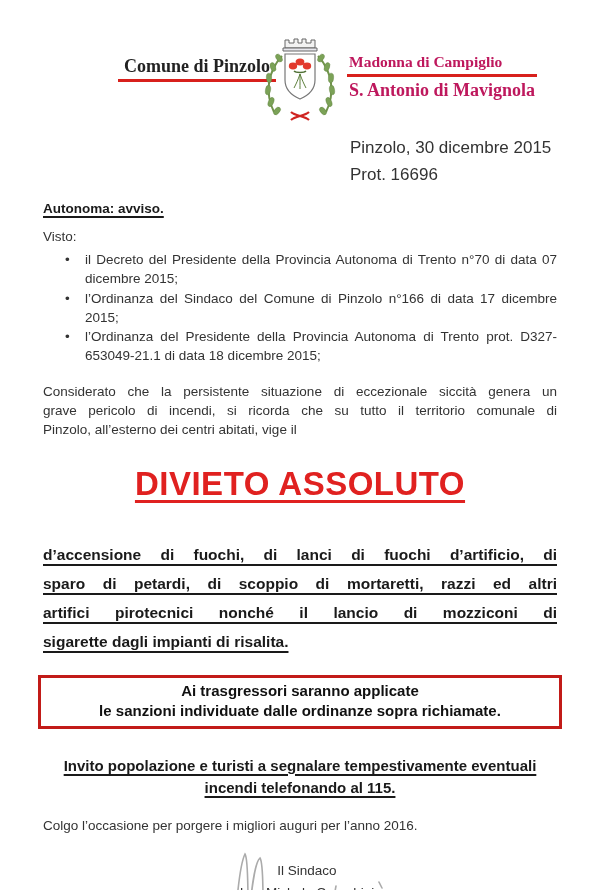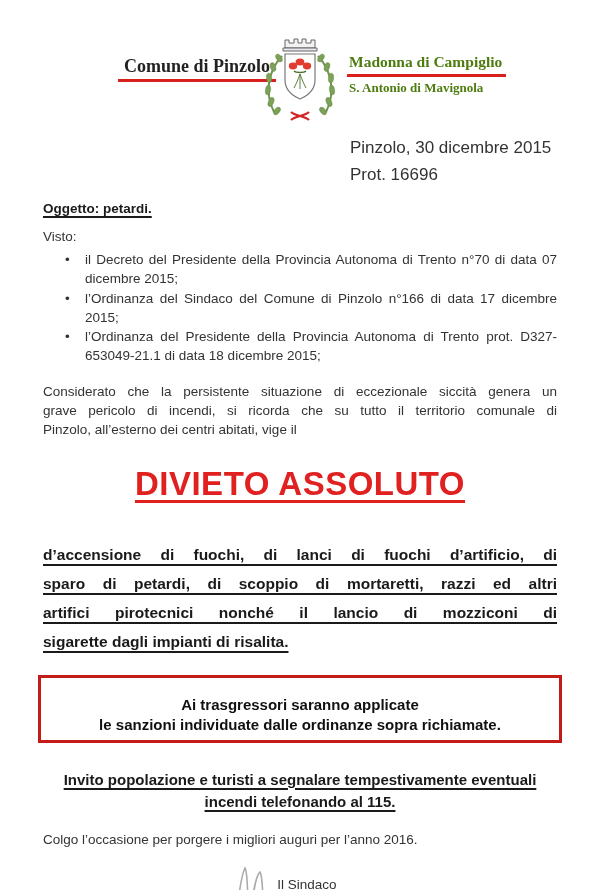--- a/index.html
+++ b/index.html
@@ -8,23 +8,23 @@
   .page { position: relative; width: 600px; height: 890px; background: #fff; overflow: hidden; }
 
   
   .header { position: relative; height: 128px; }
   .org-left {
     position: absolute; left: 118px; top: 56px;
     font-family: "Liberation Serif", serif; font-weight: bold; font-size: 18px;
     color: #222; border-bottom: 3px solid #d8201c; padding: 0 6px 2px 6px;
   }
   .crest { position: absolute; left: 258px; top: 34px; width: 84px; height: 94px; }
-  .org-right { position: absolute; left: 347px; top: 53px; font-family: "Liberation Serif", serif; font-weight: bold; color: #4d7c0f; }
+  .org-right { position: absolute; left: 347px; top: 53px; font-family: "Liberation Serif", serif; font-weight: bold; color: #be185d; }
   .org-right .r1 { font-size: 15.5px; border-bottom: 3px solid #d8201c; padding: 0 4px 3px 2px; }
-  .org-right .r2 { font-size: 13px; padding: 3px 2px 0 2px; }
+  .org-right .r2 { font-size: 18px; padding: 3px 2px 0 2px; }
 
   
   .meta { margin: 6px 0 0 350px; font-size: 17px; line-height: 27px; color: #333; }
 
   
   .subject { margin: 13px 43px 0 43px; font-size: 13.5px; font-weight: bold;
              text-decoration: underline; text-decoration-thickness: 2px; text-underline-offset: 3px; width: fit-content; }
   .visto-label { margin: 13px 43px 0 43px; font-size: 13.5px; color: #333; }
   .bullets { margin: 6px 43px 0 43px; }
   .bullet { display: flex; font-size: 13.5px; line-height: 19.3px; color: #333; }
@@ -35,21 +35,21 @@
 
   .considerato { margin: 16px 43px 16px 43px; font-size: 13.5px; line-height: 19.3px; color: #333; }
 
   .ban-title { margin: 25px 0 0 0; text-align: center; font-size: 33px; font-weight: bold; color: #e02120;
                text-decoration: underline; text-decoration-thickness: 3px; text-underline-offset: 5px;
                letter-spacing: 0.5px; }
 
   .ban-text { margin: 37px 43px 0 43px; font-size: 15.5px; font-weight: bold; line-height: 29px; color: #1a1a1a; }
   .ban-text > div { text-decoration: underline; text-decoration-thickness: 2px; text-underline-offset: 4px; }
 
-  .warning-box { margin: 19px 38px 0 38px; border: 3px solid #c21b18; padding: 17px 10px 5px 10px; }
+  .warning-box { margin: 19px 38px 0 38px; border: 3px solid #c21b18; padding: 3px 10px 5px 10px; }
   .warning-box > div { text-align: center; font-size: 15px; font-weight: bold; line-height: 20px; color: #111; }
 
   .invito { margin: 26px 43px 0 43px; font-size: 15px; font-weight: bold; line-height: 22px; }
   .invito > div { text-align: center; text-decoration: underline; text-decoration-thickness: 2px; text-underline-offset: 3px; }
 
   .closing { margin: 19px 43px 0 43px; font-size: 13.5px; color: #333; }
 
   
   .sig-block { position: relative; margin-top: 27px; height: 110px; }
   .sig-text { text-align: center; font-size: 13.5px; line-height: 22px; color: #333; padding-left: 14px; }
@@ -109,21 +109,21 @@
       <div class="r1">Madonna di Campiglio</div>
       <div class="r2">S. Antonio di Mavignola</div>
     </div>
   </div>
 
   <div class="meta">
     <div>Pinzolo, 30 dicembre 2015</div>
     <div>Prot. 16696</div>
   </div>
 
-  <div class="subject">Oggetto: petardi.</div>
+  <div class="subject">Autonoma: avviso.</div>
 
   <div class="visto-label">Visto:</div>
   <div class="bullets">
     <div class="bullet">
       <span class="dot">•</span>
       <div class="blines jl">
           <div>il Decreto del Presidente della Provincia Autonoma di Trento n°70 di data 07</div>
           <div>dicembre 2015;</div>
         </div>
     </div>

